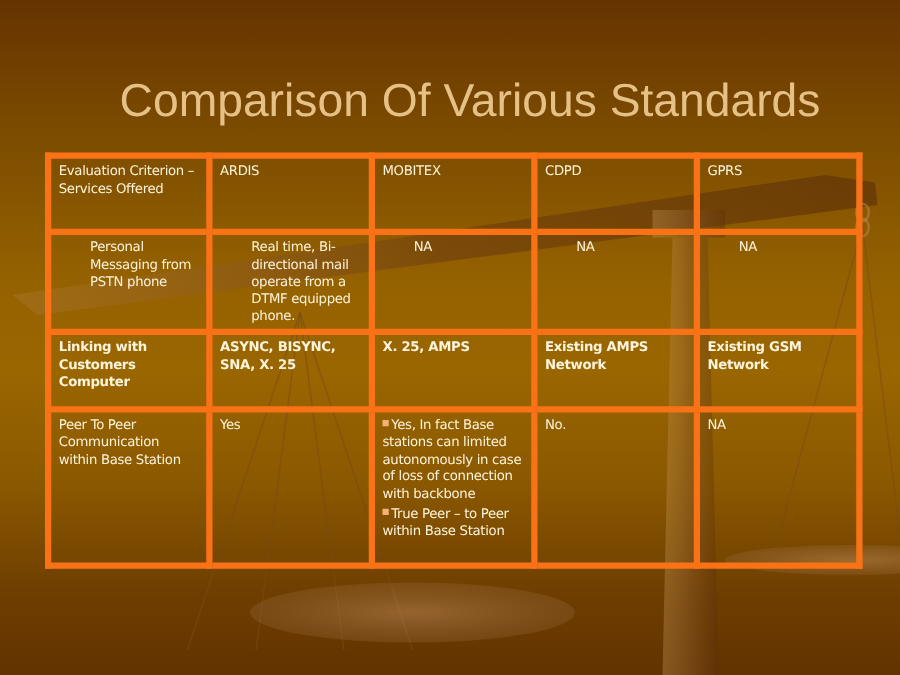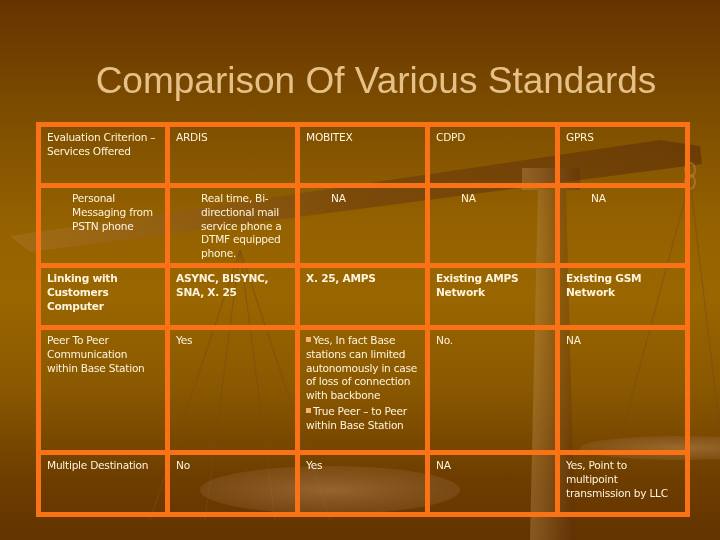--- a/index.html
+++ b/index.html
@@ -147,21 +147,21 @@
   <tbody>
       <tr class="r0">
     <td>Evaluation Criterion – Services Offered</td>
     <td>ARDIS</td>
     <td>MOBITEX</td>
     <td>CDPD</td>
     <td>GPRS</td>
   </tr>
   <tr class="r1">
     <td>Personal Messaging from PSTN phone</td>
-    <td>Real time, Bi-directional mail service phone a DTMF equipped phone.</td>
+    <td>Real time, Bi-directional mail operate from a DTMF equipped phone.</td>
     <td>NA</td>
     <td>NA</td>
     <td>NA</td>
   </tr>
   <tr class="r2">
     <td>Linking with Customers Computer</td>
     <td>ASYNC, BISYNC, SNA, X. 25</td>
     <td>X. 25, AMPS</td>
     <td>Existing AMPS Network</td>
     <td>Existing GSM Network</td>
@@ -173,21 +173,14 @@
       <span class="bullet-item">
         <span class="bullet-square"></span><span>Yes, In fact Base stations can limited autonomously in case of loss of connection with backbone</span>
       </span>
       <span class="bullet-item">
         <span class="bullet-square"></span><span>True Peer – to Peer within Base Station</span>
       </span>
     </td>
     <td>No.</td>
     <td>NA</td>
   </tr>
-  <tr class="r4">
-    <td>Multiple Destination</td>
-    <td>No</td>
-    <td>Yes</td>
-    <td>NA</td>
-    <td>Yes, Point to multipoint transmission by LLC</td>
-  </tr>
 </tbody>
   </table>
 
 </body></html>

